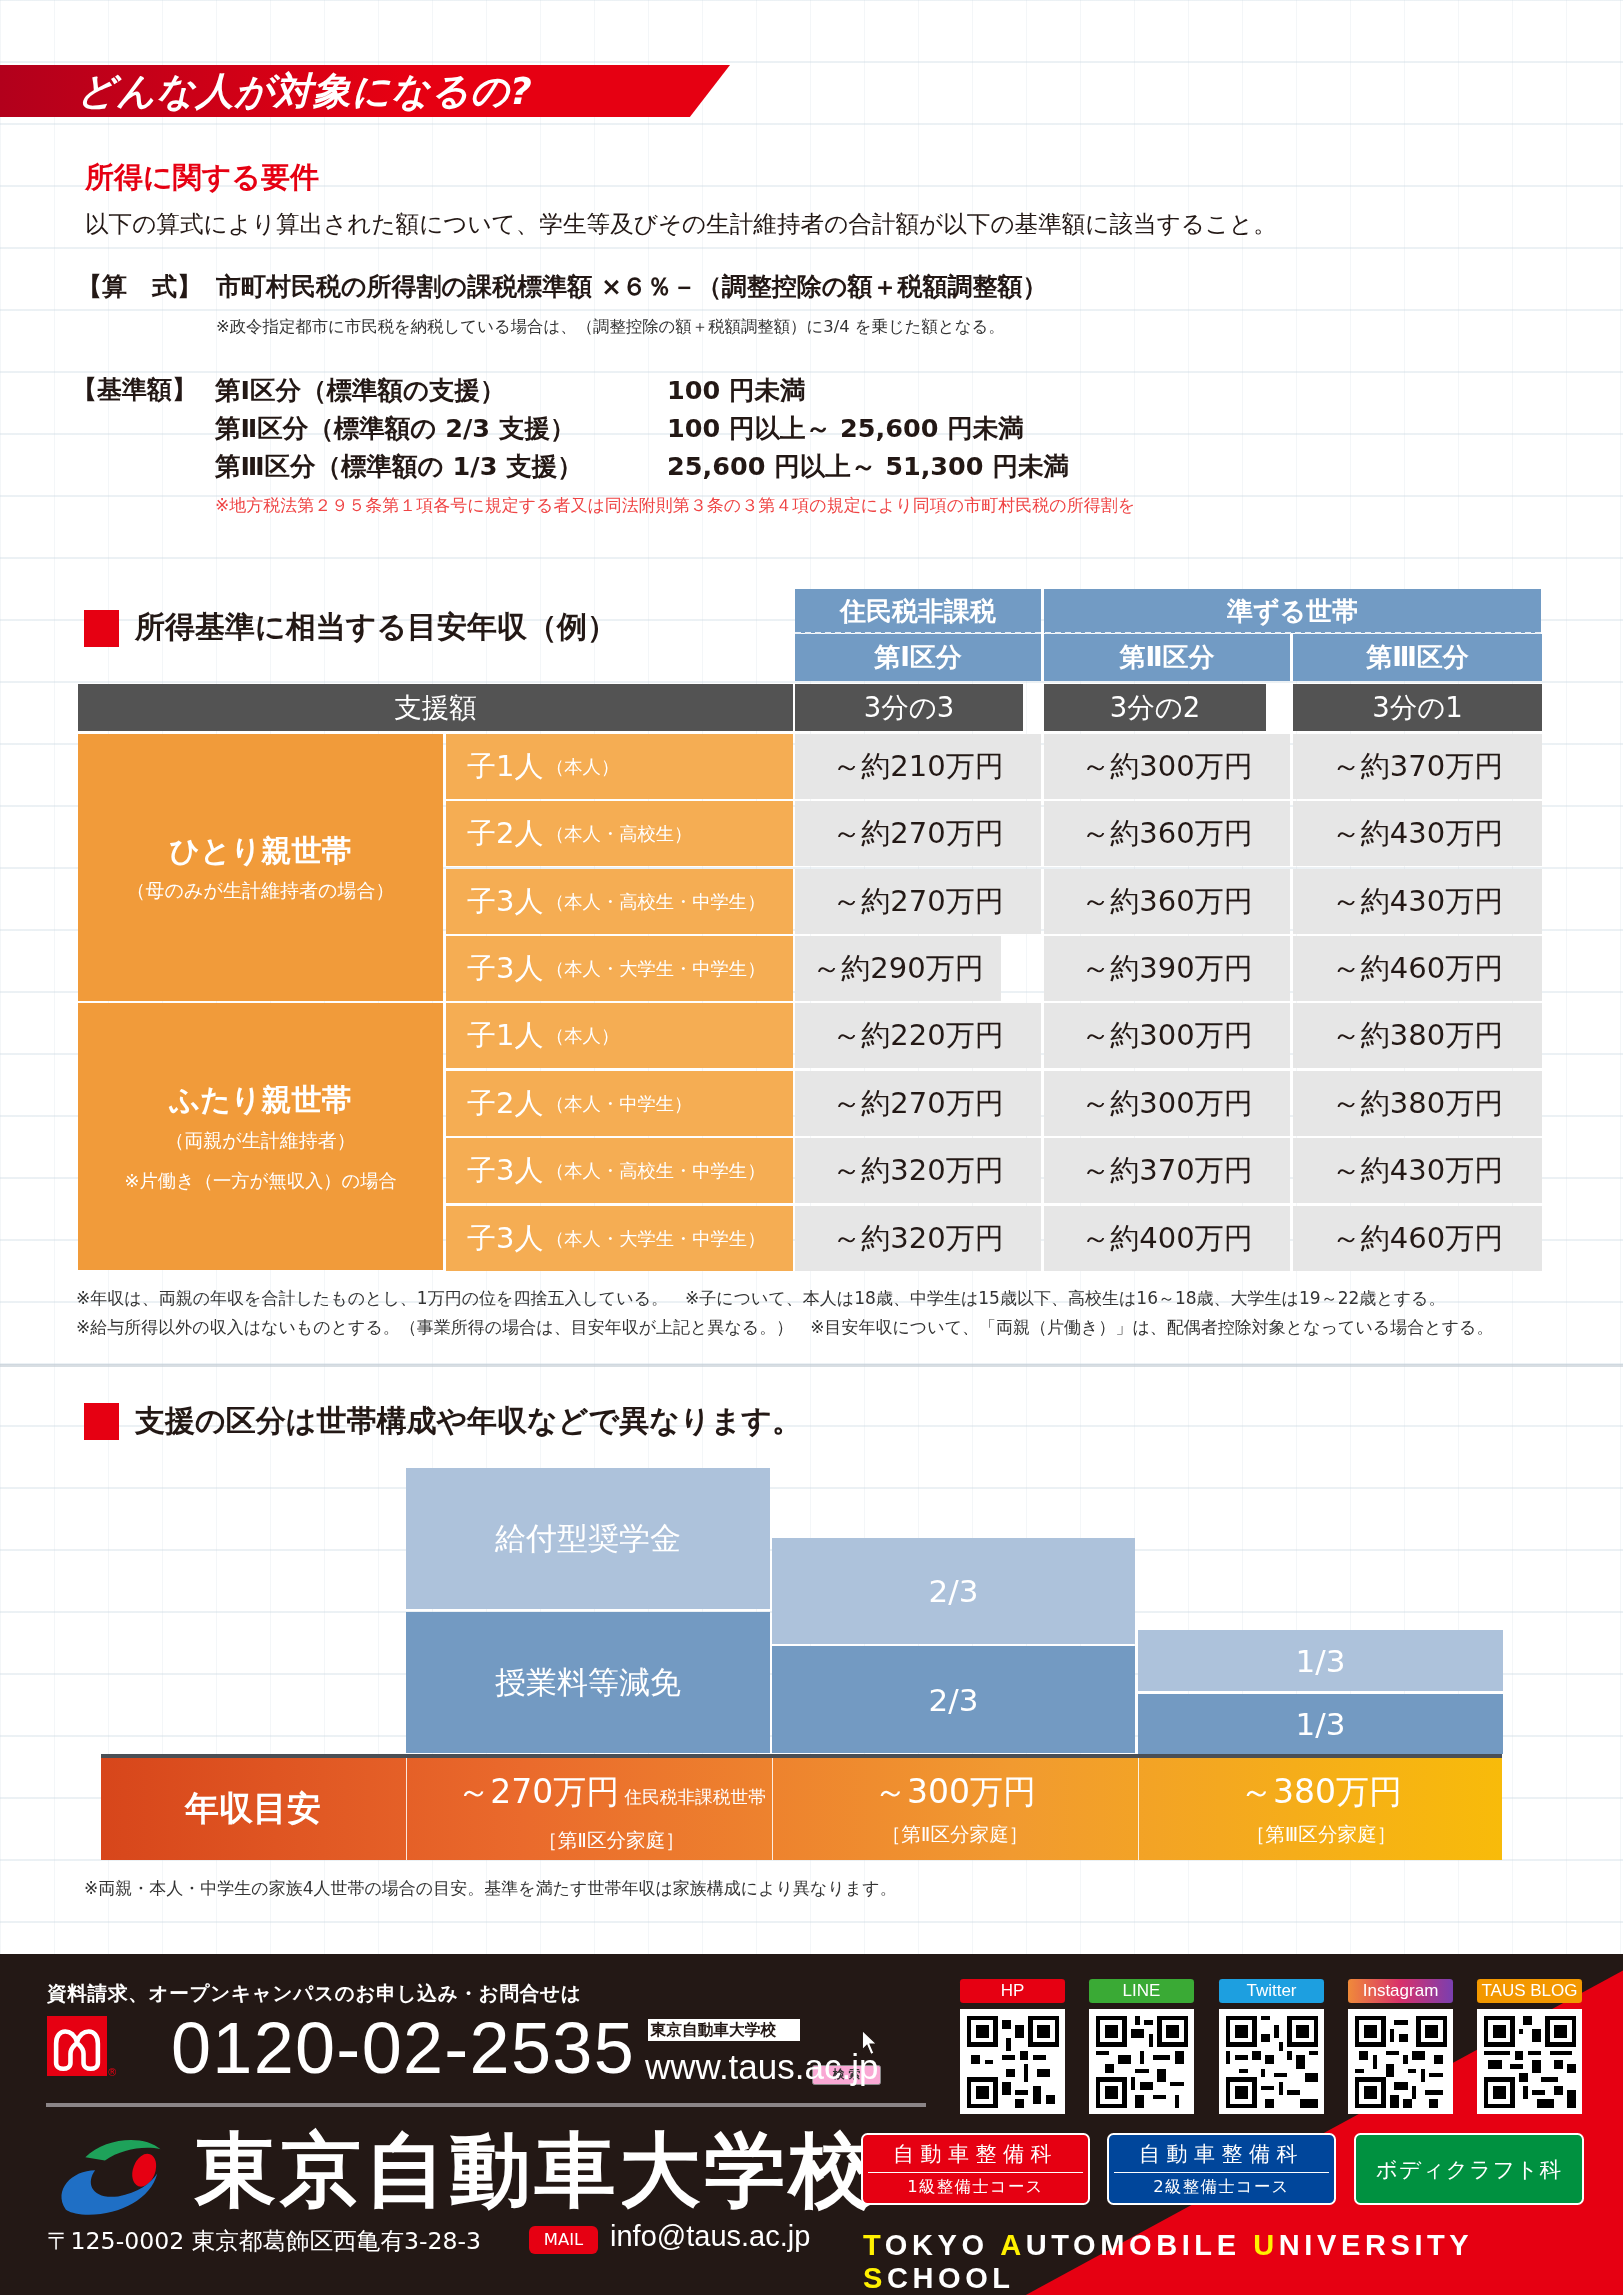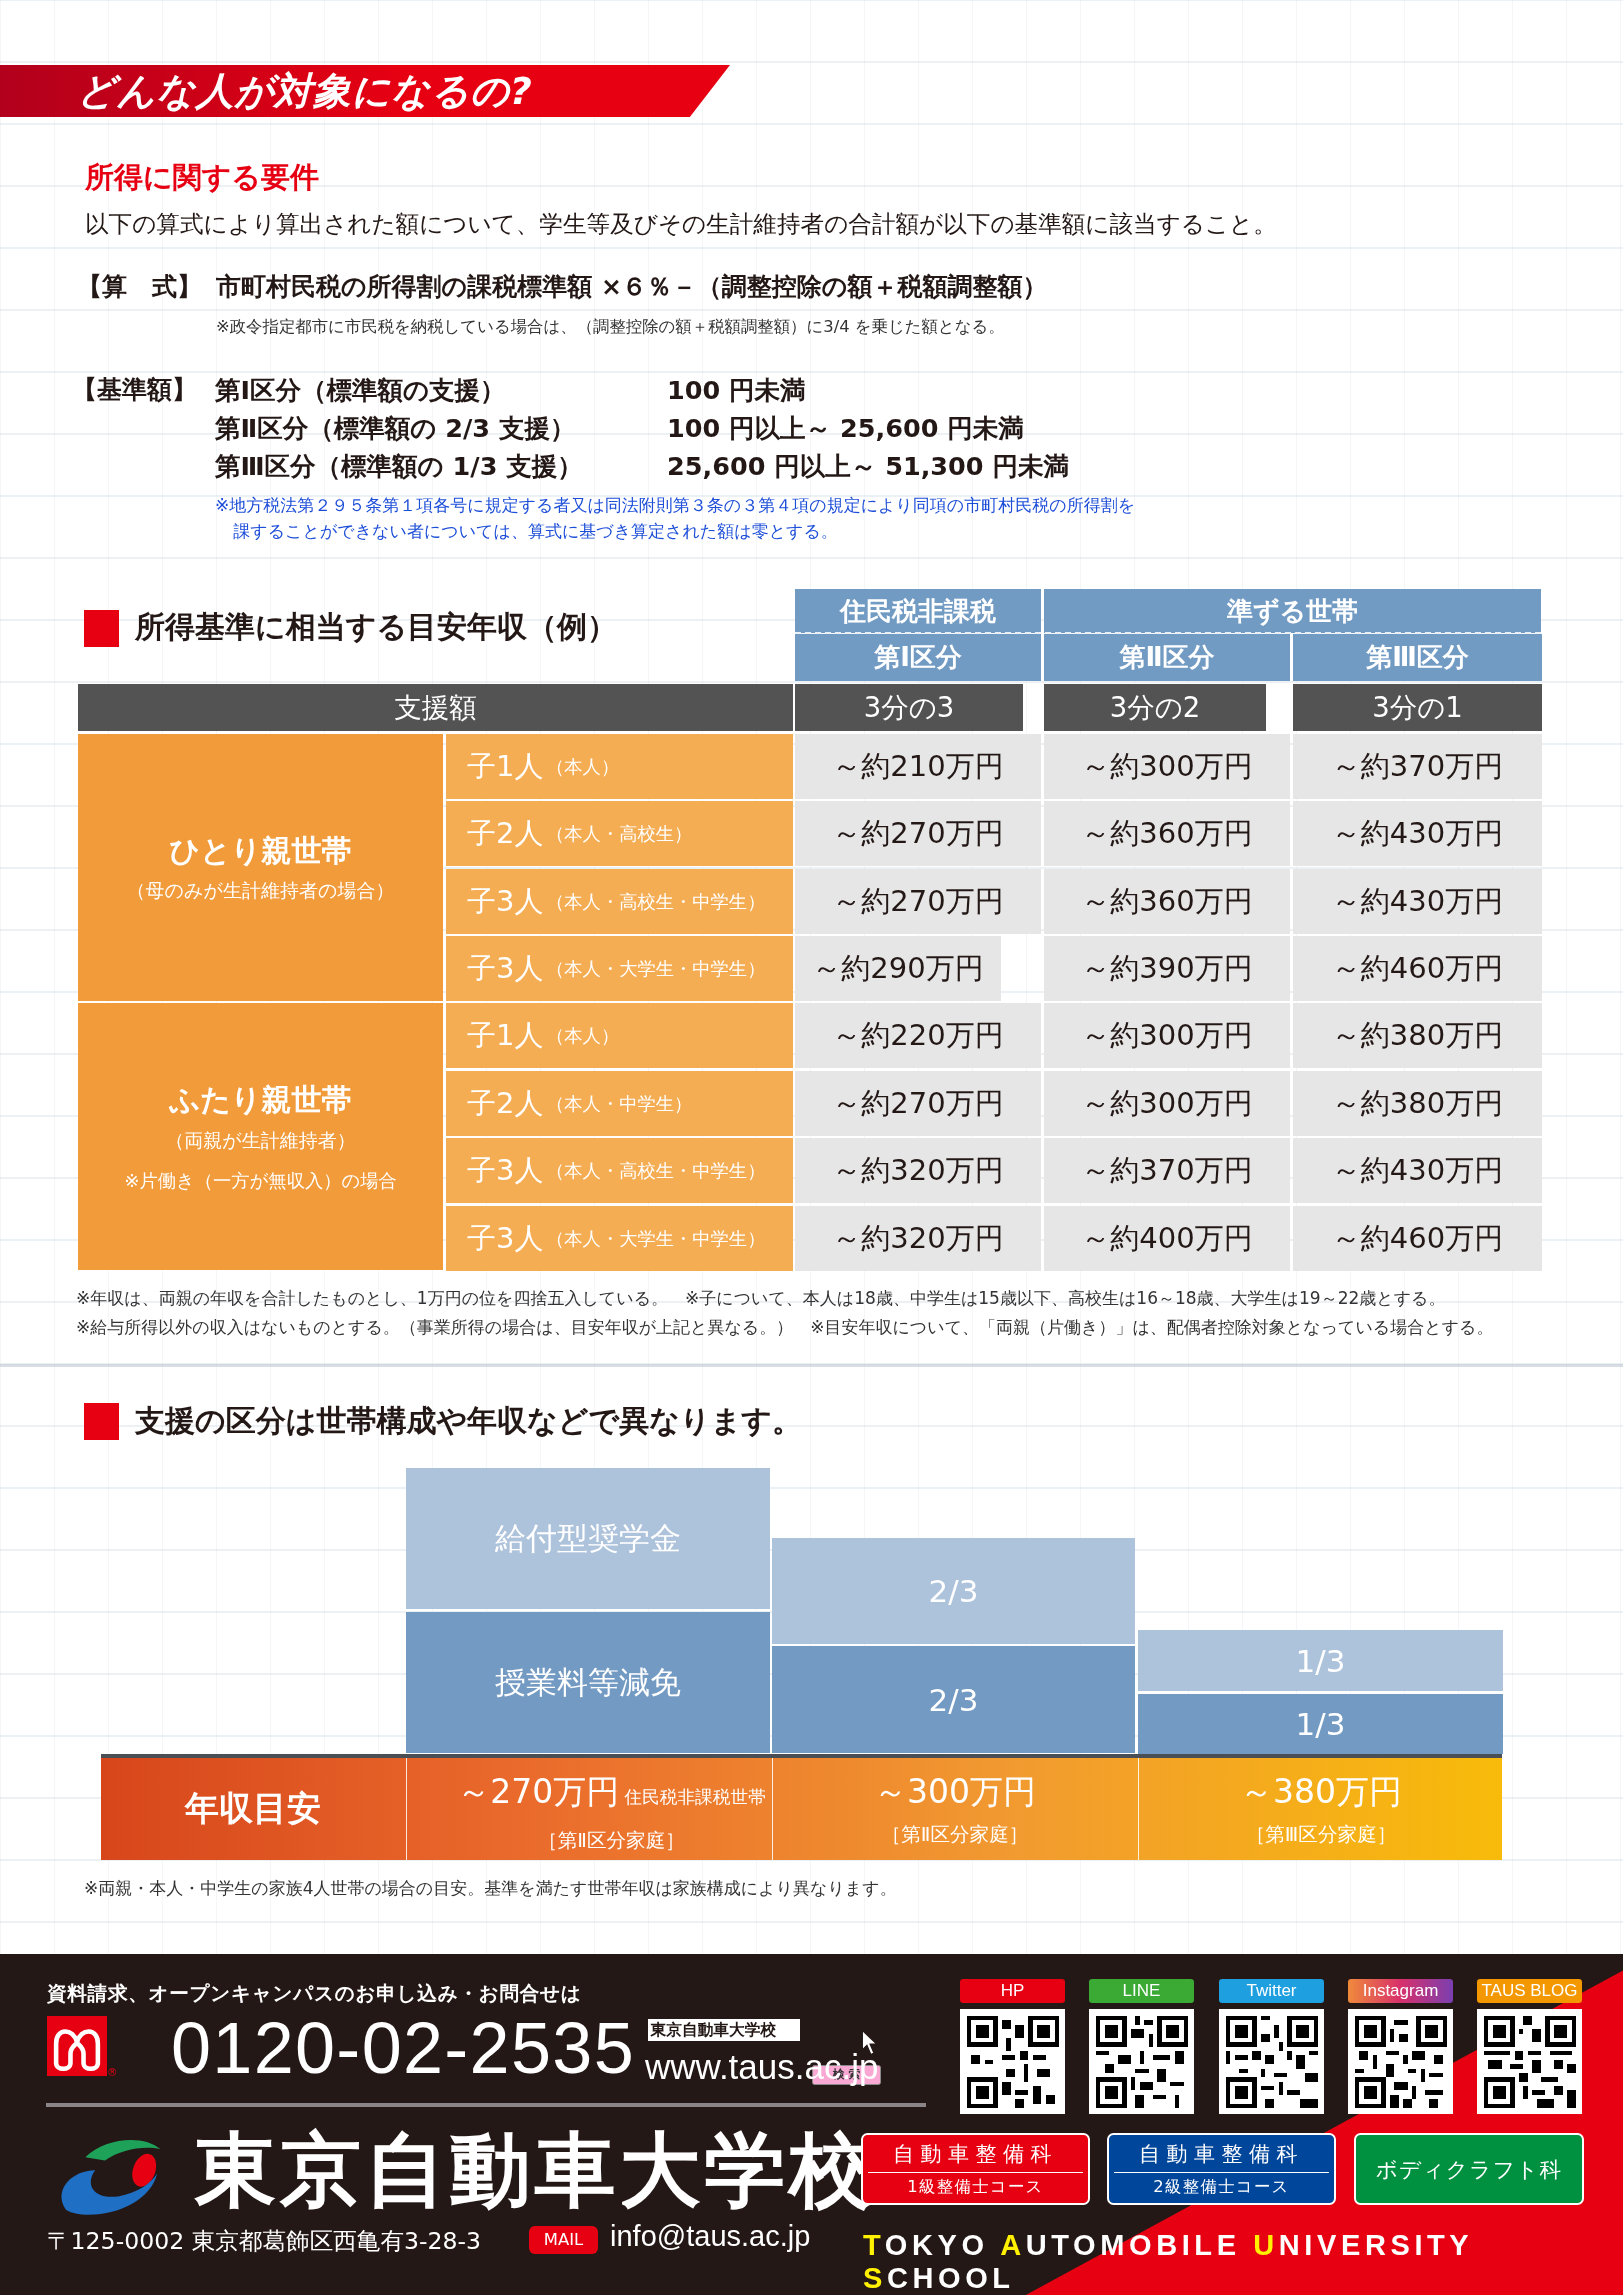--- a/index.html
+++ b/index.html
@@ -31,21 +31,21 @@
   .req-title { left: 85px; top: 158px; font-size: 29px; font-weight: bold; color: #e60012; }
   .req-desc  { left: 85px; top: 208px; font-size: 23.6px; color: #231815; }
 
   .formula-label { left: 77px; top: 270px; font-size: 25px; font-weight: bold; }
   .formula-text  { left: 216px; top: 270px; font-size: 25px; font-weight: bold; }
   .formula-note  { left: 216px; top: 316px; font-size: 16.4px; color: #333; }
 
   .kijun-label { left: 72px; top: 373px; font-size: 25px; font-weight: bold; }
   .kijun-row { left: 215px; font-size: 25.5px; font-weight: bold; }
   .kijun-row .k-name { display: inline-block; width: 452px; }
-  .kijun-note { left: 215px; top: 492px; font-size: 17px; color: #1d4ed8; line-height: 26px; }
+  .kijun-note { left: 215px; top: 492px; font-size: 17px; color: #ef4444; line-height: 26px; }
 
   
   .sec-mark { width: 35px; height: 37px; background: #e60012; }
   .sec-title { font-size: 30px; font-weight: bold; color: #231815; }
 
   
   .th-blue {
     background: #729bc4; color: #fff; font-weight: bold; font-size: 26px;
     display: flex; align-items: center; justify-content: center;
   }
@@ -151,21 +151,20 @@
   <span class="k-name">第Ⅰ区分（標準額の支援）</span><span>100 円未満</span>
 </div>
 <div class="abs kijun-row" style="top:411px;">
   <span class="k-name">第Ⅱ区分（標準額の 2/3 支援）</span><span>100 円以上～ 25,600 円未満</span>
 </div>
 <div class="abs kijun-row" style="top:449px;">
   <span class="k-name">第Ⅲ区分（標準額の 1/3 支援）</span><span>25,600 円以上～ 51,300 円未満</span>
 </div>
 <div class="abs kijun-note">
   <div>※地方税法第２９５条第１項各号に規定する者又は同法附則第３条の３第４項の規定により同項の市町村民税の所得割を</div>
-  <div style="padding-left:18.3px;">課することができない者については、算式に基づき算定された額は零とする。</div>
 </div>
 
 <div class="abs sec-mark" style="left:84px; top:610px;"></div>
 <div class="abs sec-title" style="left:135px; top:607px;">所得基準に相当する目安年収（例）</div>
 
 <div class="abs th-blue" style="left:795px; top:589px; width:246px; height:44px;">住民税非課税</div>
 <div class="abs th-blue" style="left:1044px; top:589px; width:497px; height:44px;">準ずる世帯</div>
 <div class="abs dash-line" style="left:795px; top:632px; width:746px;"></div>
 <div class="abs th-blue" style="left:795px; top:634px; width:246px; height:47px;">第Ⅰ区分</div>
 <div class="abs th-blue" style="left:1044px; top:634px; width:246px; height:47px;">第Ⅱ区分</div>

